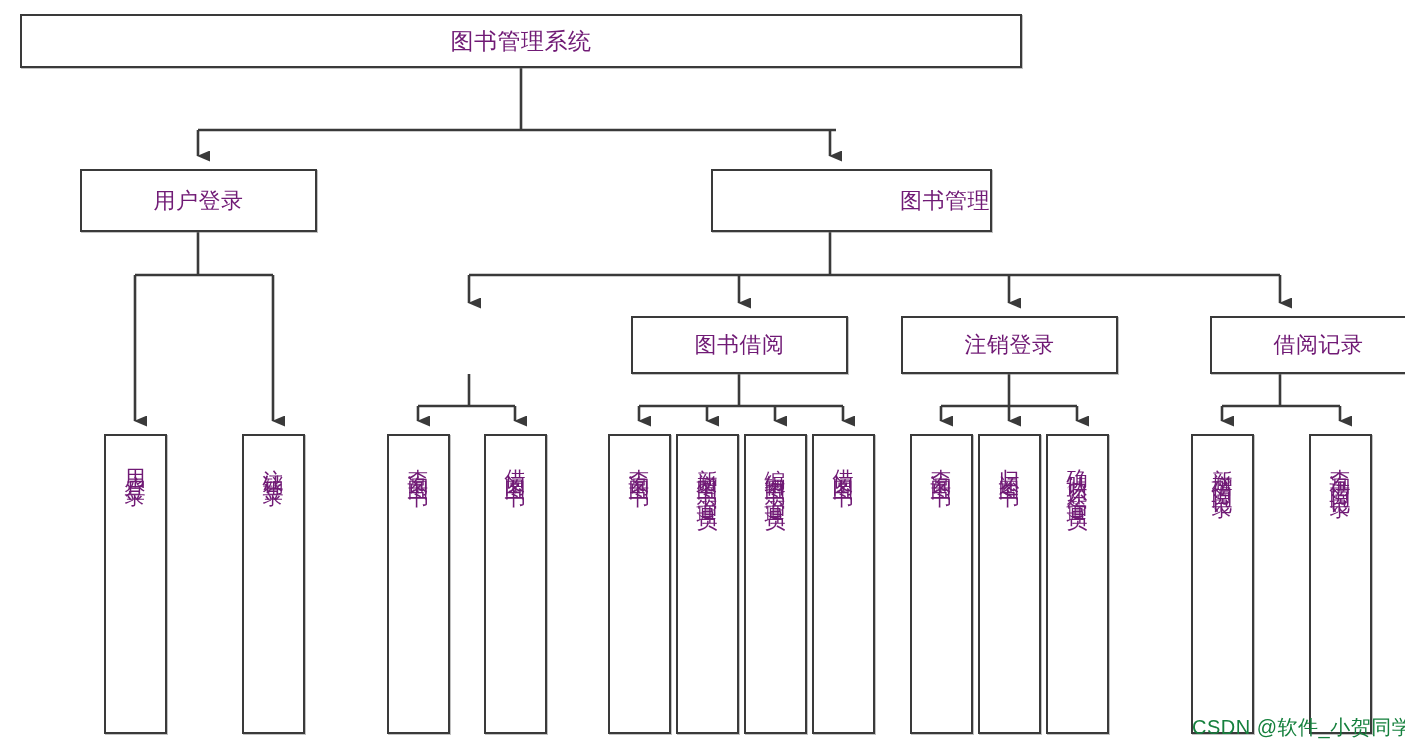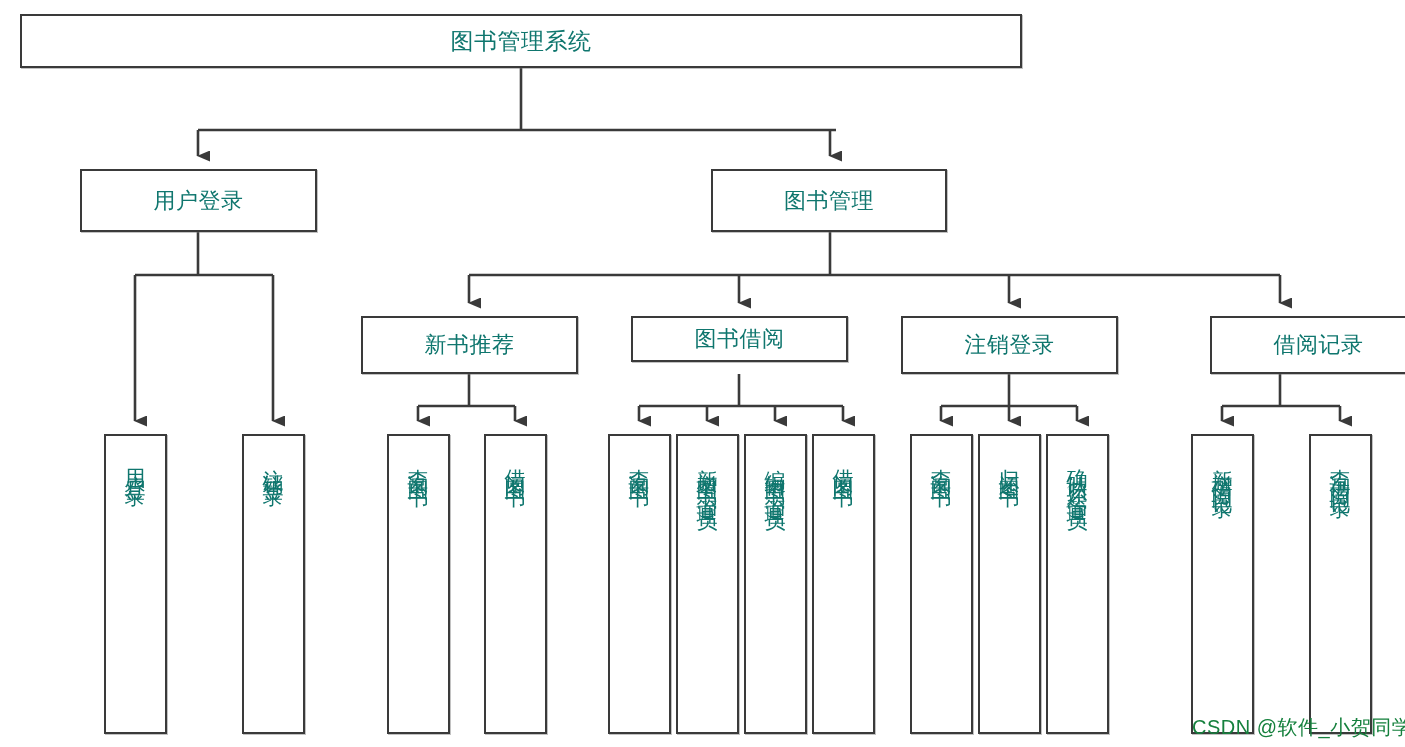--- a/index.html
+++ b/index.html
@@ -20,21 +20,21 @@
     border:2px solid #3a3a3a;
     box-shadow:1px 1px 0 rgba(120,120,120,.45);
     display:flex;align-items:center;justify-content:center;
     color:#111;
   }
   .node .lbl{
     display:block;
     text-align:center;
     line-height:1.25;
     letter-spacing:.5px;
-    color:#0f766e;
+    color:#701a75;
   }
 
   
   .h-node .lbl{font-size:22px;writing-mode:horizontal-tb;}
   .root .lbl{font-size:23px;}
 
   
   .v-node{align-items:flex-start;justify-content:center;padding-top:16px;}
   .v-node .lbl{
     writing-mode:vertical-rl;
@@ -110,28 +110,25 @@
     </g>
   </svg>
 
   <div class="node h-node root" style="left:20px;top:14px;width:1002px;height:54px;">
     <span class="lbl">图书管理系统</span>
   </div>
 
   <div class="node h-node" style="left:80px;top:169px;width:237px;height:63px;">
     <span class="lbl">用户登录</span>
   </div>
-  <div class="node h-node" style="left:711px;top:169px;width:236px;height:63px;">
+  <div class="node h-node" style="left:711px;top:169px;width:281px;height:63px;justify-content:flex-end;">
     <span class="lbl">图书管理</span>
   </div>
 
-  <div class="node h-node" style="left:361px;top:316px;width:217px;height:58px;">
-    <span class="lbl">新书推荐</span>
-  </div>
-  <div class="node h-node" style="left:631px;top:316px;width:217px;height:46px;">
+  <div class="node h-node" style="left:631px;top:316px;width:217px;height:58px;">
     <span class="lbl">图书借阅</span>
   </div>
   <div class="node h-node" style="left:901px;top:316px;width:217px;height:58px;">
     <span class="lbl">注销登录</span>
   </div>
   <div class="node h-node" style="left:1171px;top:316px;width:217px;height:58px;margin-left:39px;">
     <span class="lbl">借阅记录</span>
   </div>
 
   <div class="node v-node" style="left:104px;top:434px;width:63px;height:300px;">

